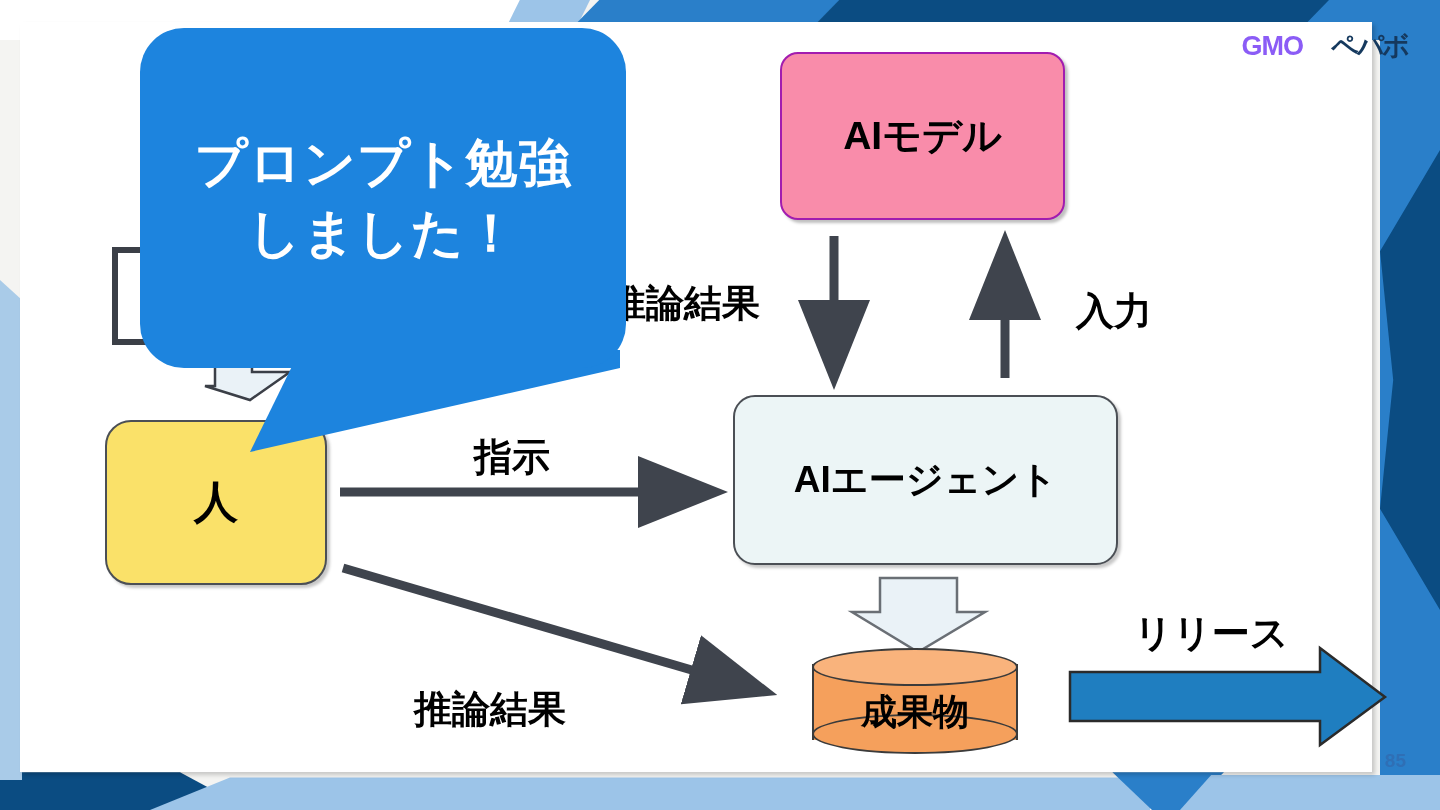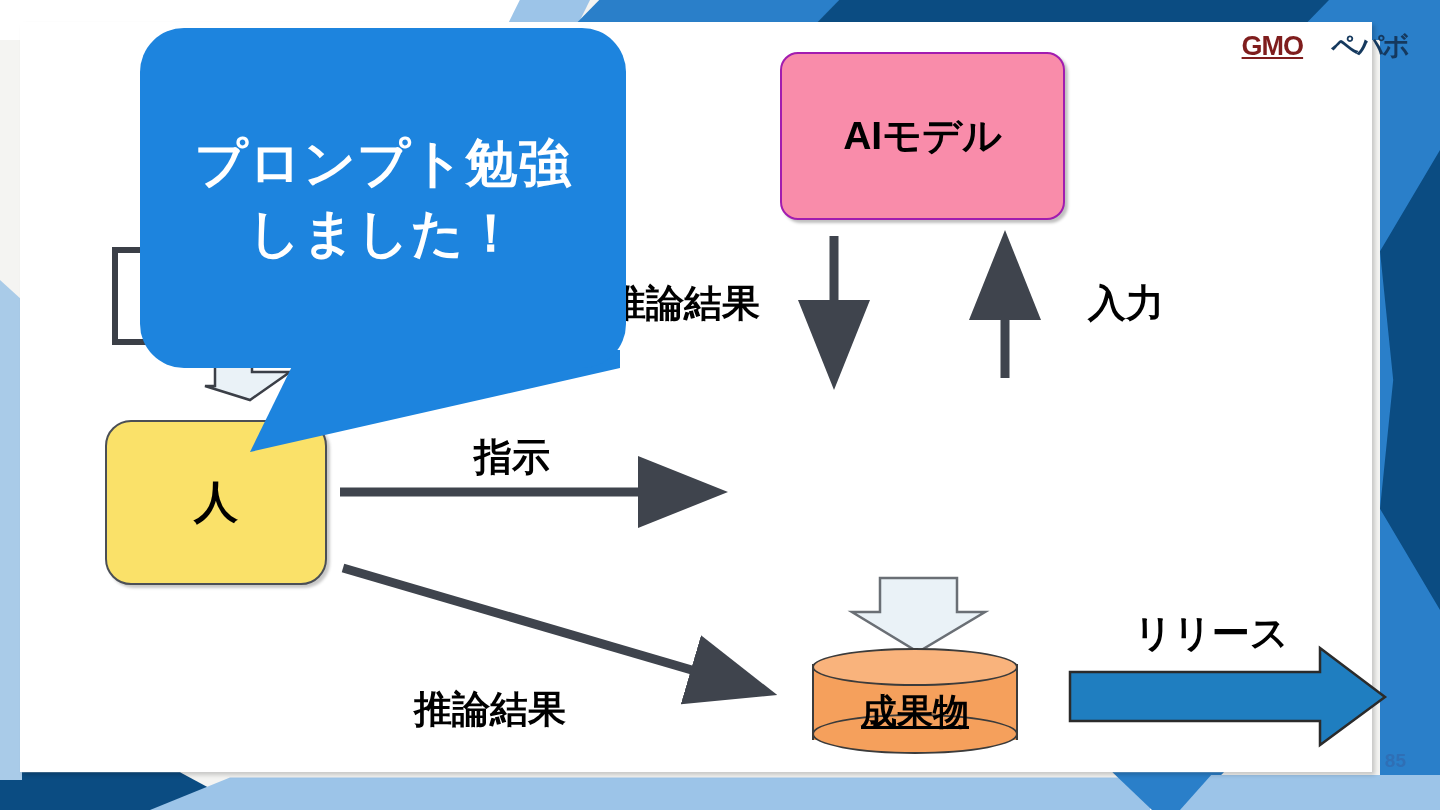--- a/index.html
+++ b/index.html
@@ -49,21 +49,21 @@
   
   .logo {
     position: absolute;
     right: 32px; top: 28px;
     font-size: 27px;
     font-weight: 700;
     letter-spacing: -1px;
     color: #1f5fa8;
     white-space: nowrap;
   }
-  .logo .gmo { color:#7f1d1d; font-weight:800;text-decoration:underline; }
+  .logo .gmo { color:#8b5cf6; font-weight:800; }
   .logo .pepabo { color:#15395e; font-weight:800; letter-spacing:-2px;padding-left:28px;}
 
   
   .page-num {
     position:absolute; right:34px; bottom:38px;
     font-size: 19px; font-weight: 700; color:#2f6fb5;
   }
 
   
   .node {
@@ -110,21 +110,21 @@
     position:absolute; left:0; top:66px; width:202px; height:36px;
     background:#f5a05c; border:2px solid #3b3b3b; border-radius:50%;
   }
   .cyl-top{
     position:absolute; left:0; top:0; width:202px; height:34px;
     background:#f9b37c; border:2px solid #3b3b3b; border-radius:50%;
   }
   .cyl-label{
     position:absolute; left:0; top:34px; width:206px; height:60px;
     display:flex; align-items:center; justify-content:center;
-    font-size:36px; font-weight:800; color:#000;text-decoration:underline;
+    font-size:36px; font-weight:800; color:#000;
   }
 
   
   .arrow-label {
     position:absolute;
     font-size:38px; font-weight:800; color:#000; white-space:nowrap;
   }
   svg.overlay { position:absolute; left:0; top:0; width:1440px; height:810px; pointer-events:none; }
 
   
@@ -201,34 +201,37 @@
 
     <path d="M880,578 L957,578 L957,612 L985,612 L918,652 L852,612 L880,612 Z" fill="#eaf2f7" stroke="#6a6f75" stroke-width="2.5"></path>
 
     <path d="M1070,672 L1320,672 L1320,648 L1385,697 L1320,745 L1320,721 L1070,721 Z" fill="#1f7ec0" stroke="#2b2b2b" stroke-width="2.5"></path>
   </svg>
 
   <div class="node node-ai-model">
     <span>AIモデル</span>
   </div>
 
+  <div class="node node-ai-agent">
+    <span>AIエージェント</span>
+  </div>
 
   <div class="node node-human">
     <span>人</span>
   </div>
 
   <div class="cylinder">
     <div class="cyl-body"></div>
     <div class="cyl-bottom"></div>
     <div class="cyl-top"></div>
     <div class="cyl-label">成果物</div>
   </div>
 
   <div class="arrow-label" style="left:608px; top:278px;">推論結果</div>
-  <div class="arrow-label" style="left:1076px; top:278px;margin-left:12px;">入力</div>
+  <div class="arrow-label" style="left:1076px; top:286px;">入力</div>
   <div class="arrow-label" style="left:474px; top:432px;">指示</div>
   <div class="arrow-label" style="left:414px; top:684px;">推論結果</div>
   <div class="arrow-label" style="left:1134px; top:608px;">リリース</div>
 
   <svg class="bubble-tail" viewBox="0 0 1440 810">
     <path d="M420,300 L430,300 L250,452 L370,330 Z" fill="#1d84de"></path>
     <path d="M300,350 L620,350 L620,368 L250,452 Z" fill="#1d84de"></path>
   </svg>
 
   <div class="bubble">

